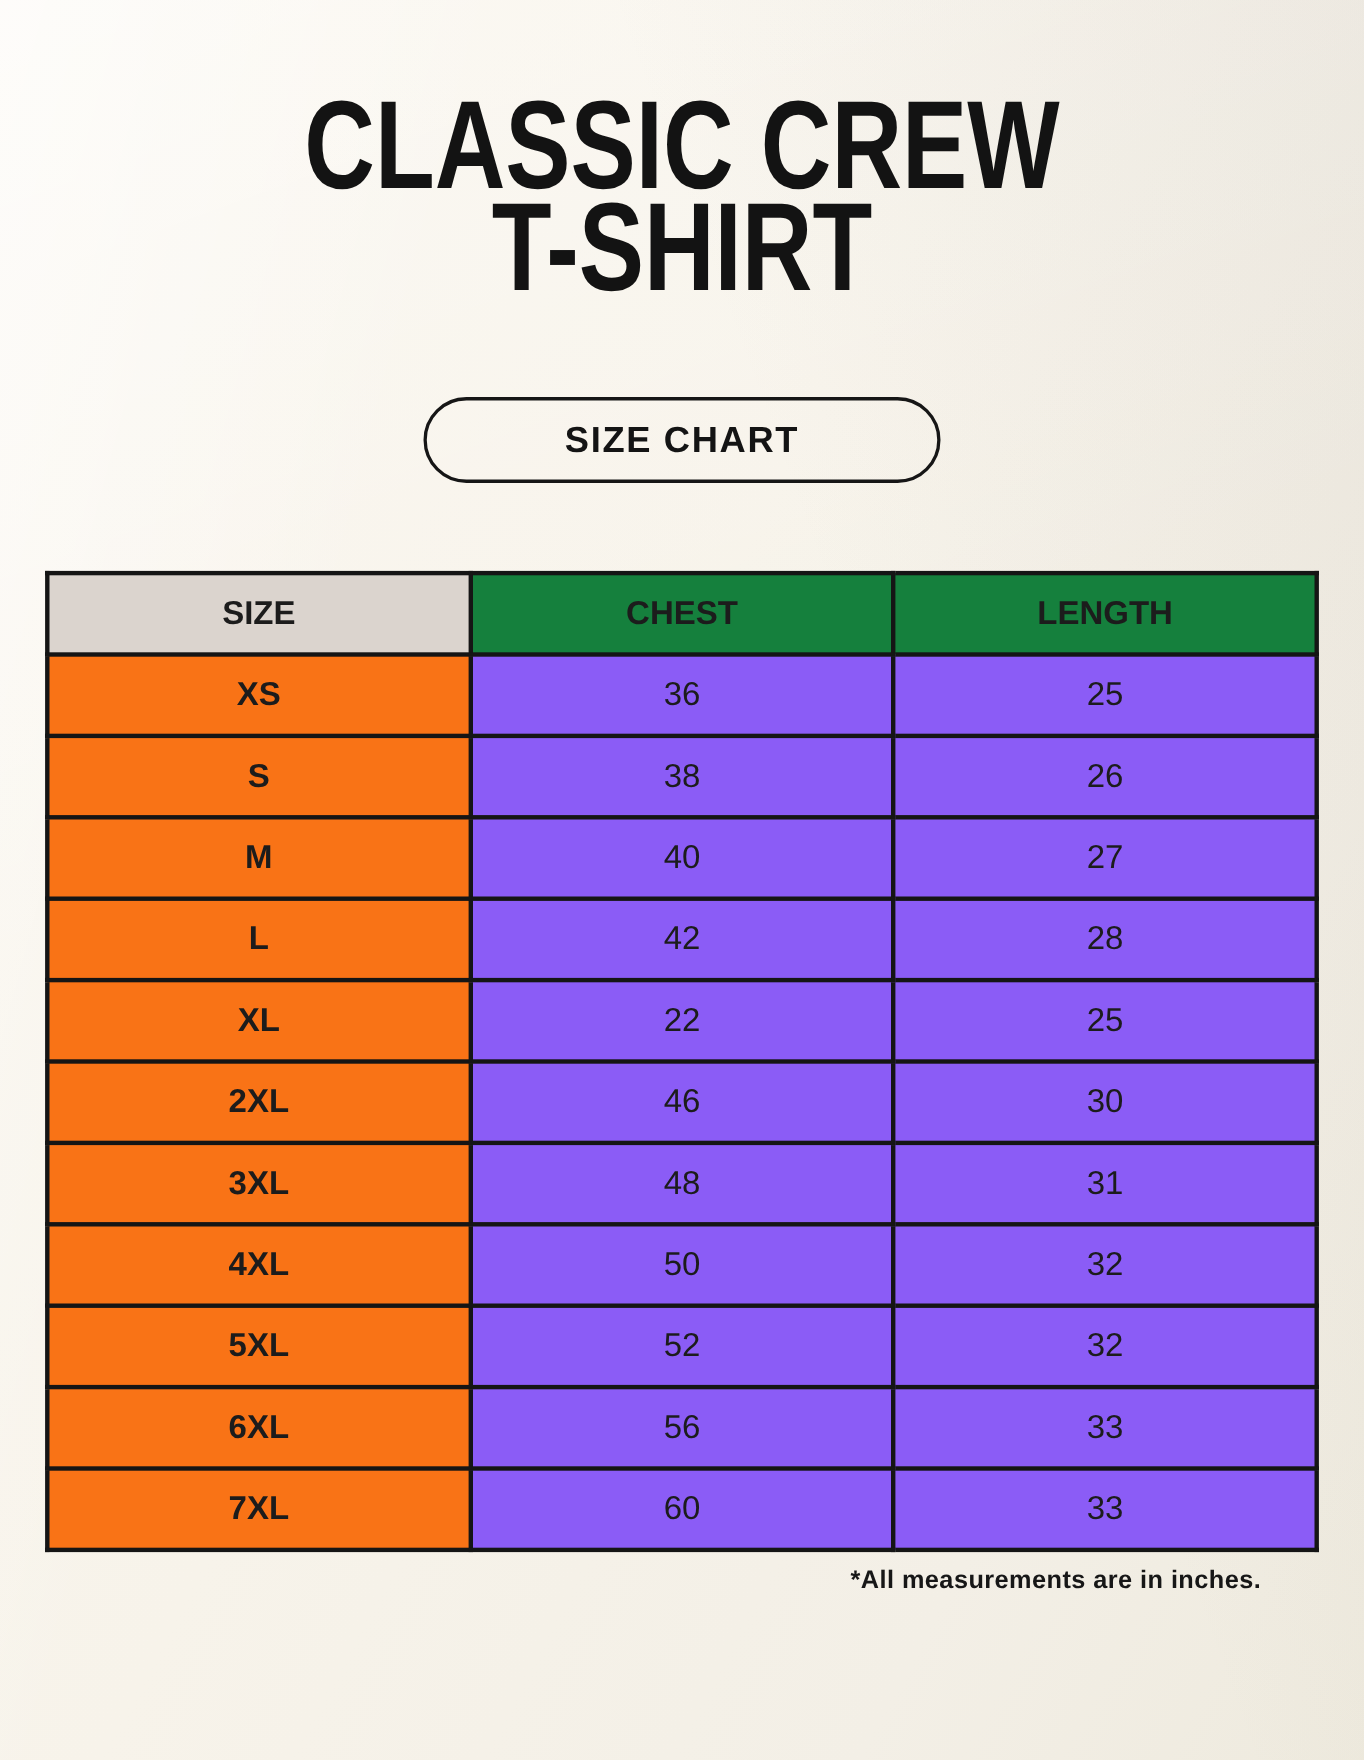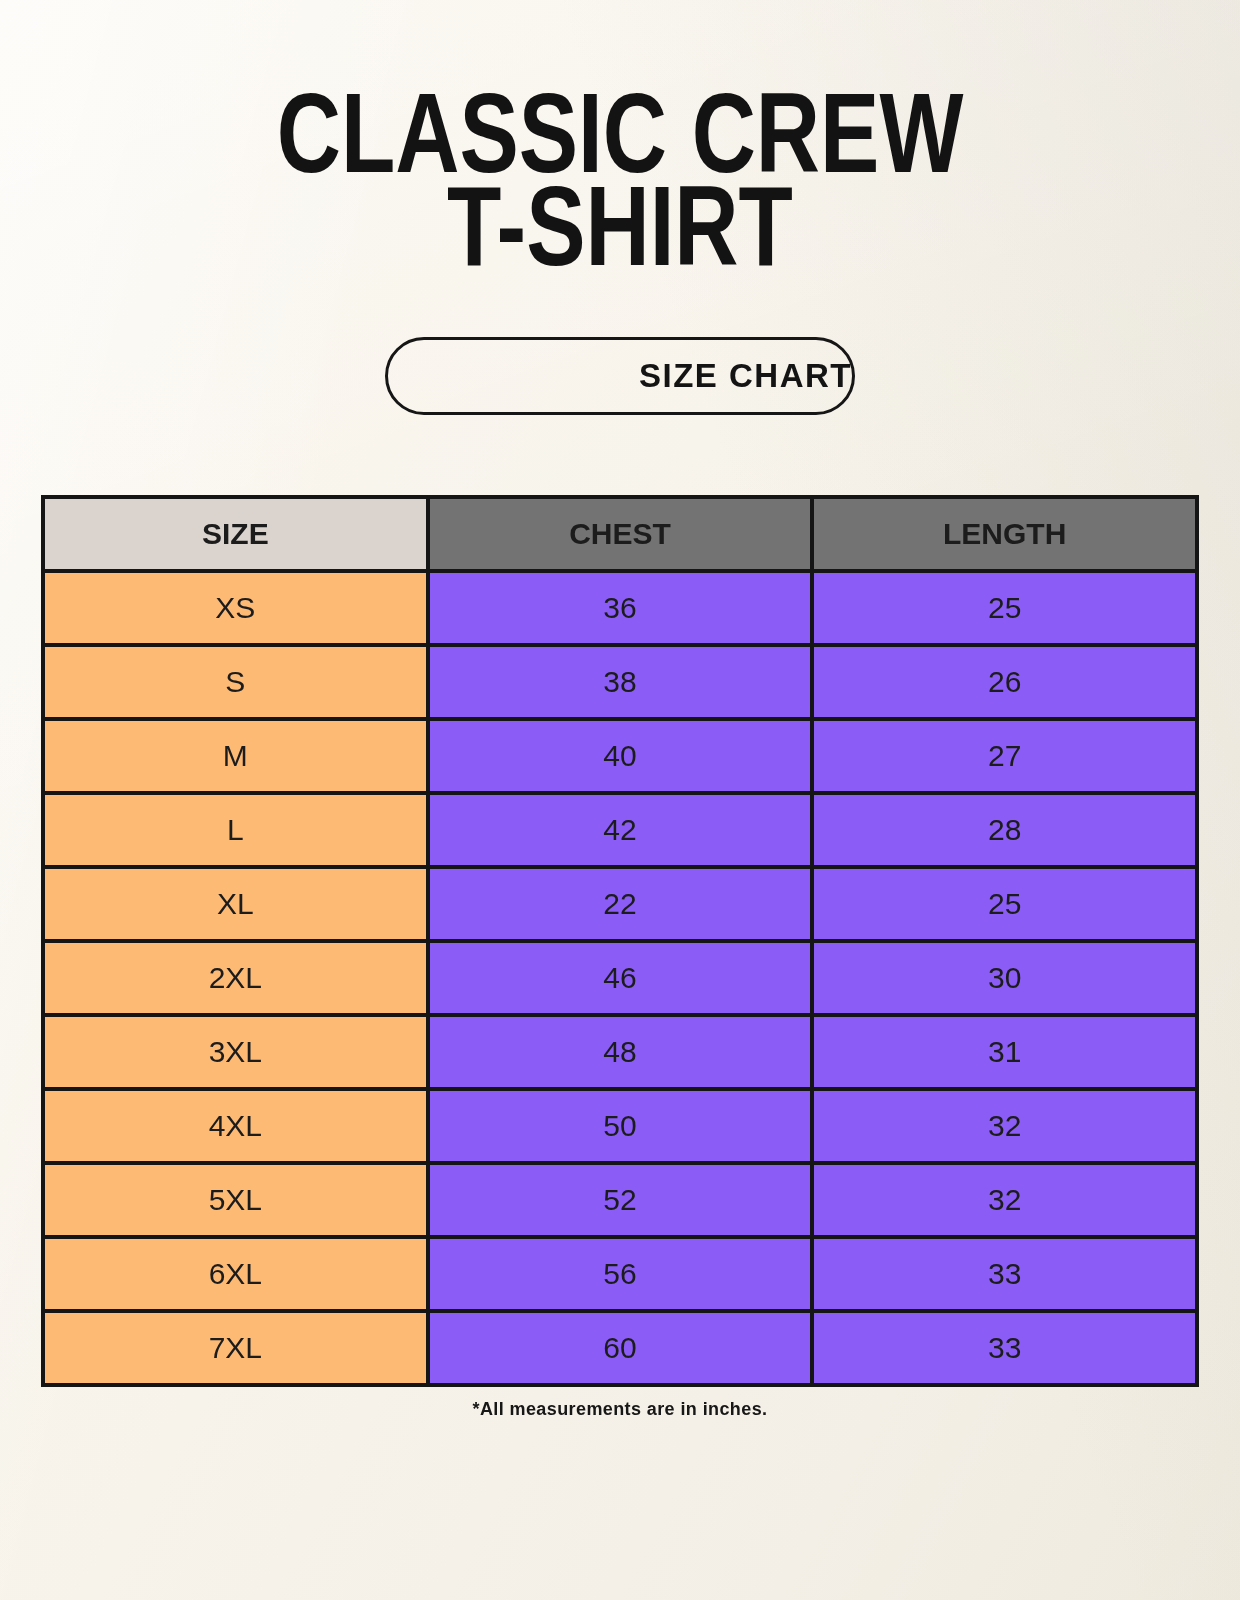--- a/index.html
+++ b/index.html
@@ -36,27 +36,27 @@
     color: #131313;
     transform: scaleX(0.78);
     transform-origin: 50% 50%;
     white-space: pre-line;
   }
   .title .line { display: block; }
 
   .badge {
     width: 470px;
     height: 78px;
-    margin: 64px auto 0 auto;
+    margin: 88px auto 0 auto;
     border: 3px solid #161616;
     border-radius: 44px;
     background: transparent;
     display: flex;
     align-items: center;
-    justify-content: flex-end;
+    justify-content: center;
     font-size: 33px;
     font-weight: 700;
     letter-spacing: 1.5px;
     color: #141414;
   }
 
   .size-table {
     width: 1158px;
     margin: 80px auto 0 auto;
     border-collapse: collapse;
@@ -67,36 +67,36 @@
     border: 4px solid #151515;
     height: 74px;
     text-align: center;
     vertical-align: middle;
     font-size: 30px;
     color: #1c1c1c;
   }
 
   .size-table thead th { font-weight: 700; }
   .size-table thead th.col-size   { background: #dbd4ce; }
-  .size-table thead th.col-accent { background: #737373; }
+  .size-table thead th.col-accent { background: #15803d; }
 
   .size-table tbody th {
-    background: #fdba74;
-    font-weight: 400;
+    background: #f97316;
+    font-weight: 700;
   }
   .size-table tbody td {
     background: #8b5cf6;
     font-weight: 400;
   }
 
   .footnote {
     width: 1053px;
     margin: 12px auto 0 auto;
-    text-align: center;
-    font-size: 18px;
+    text-align: right;
+    font-size: 23px;
     font-weight: 700;
     letter-spacing: 0.4px;
     color: #171717;
   }
 </style>
 </head>
 <body>
 
 <div class="page">
 

